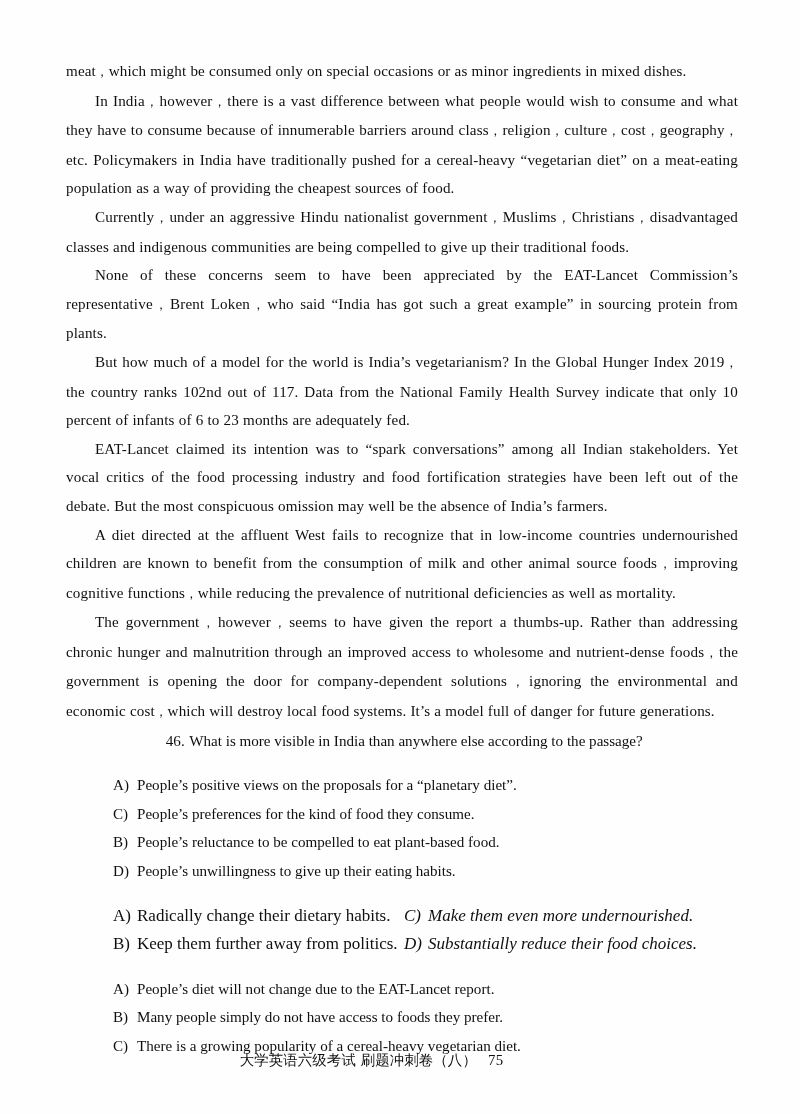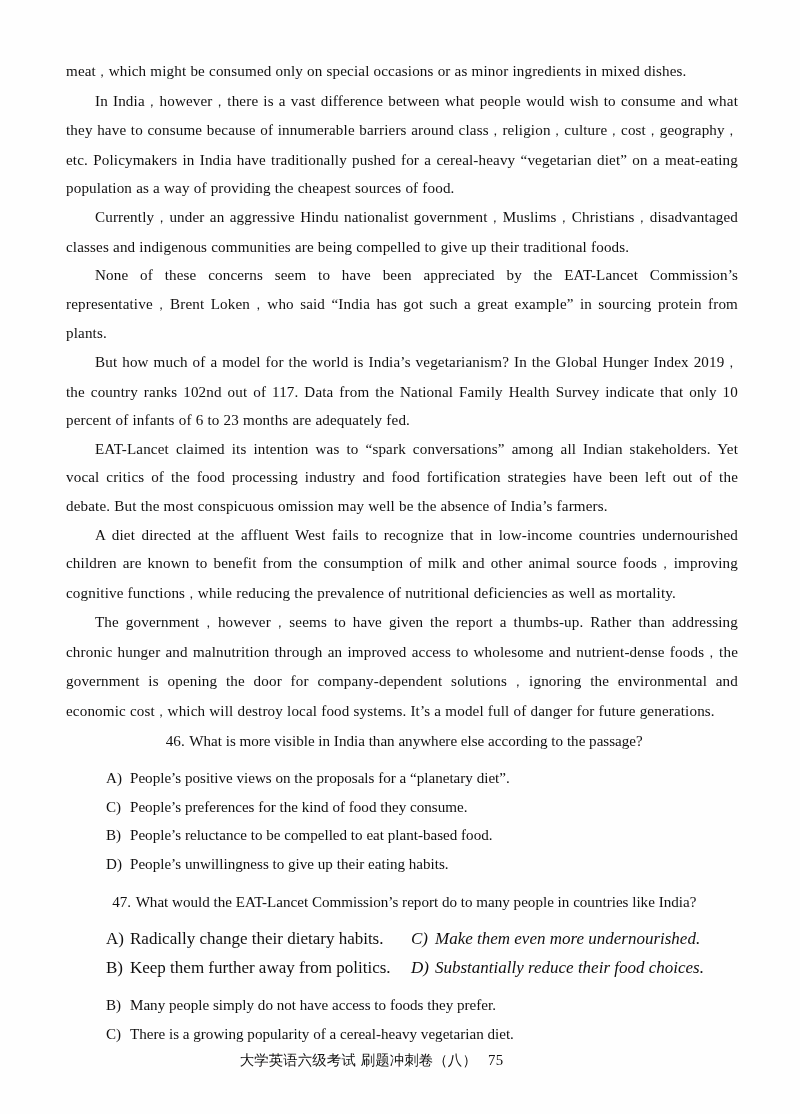--- a/index.html
+++ b/index.html
@@ -57,21 +57,21 @@
     font-size: 15.1px;
     line-height: 28.6px;
     text-align: center;
     padding-left: 0;
   }
   .q-stem .qnum {
     display: inline-block;
     width: 28px;
   }
   .opt-list {
-    margin: 9px;
+    margin: 16px;
     padding: 0;
     list-style: none;
   }
   .opt {
     font-size: 15.1px;
     line-height: 28.6px;
     padding-left: 31px;
     white-space: nowrap;
   }
   .opt .optlab {
@@ -142,35 +142,35 @@
       <p class="q-stem"><span class="qnum">46.</span><span>What is more visible in India than anywhere else according to the passage?</span></p>
       <ul class="opt-list">
         <li class="opt"><span class="optlab">A)</span><span>People’s positive views on the proposals for a “planetary diet”.</span></li>
         <li class="opt"><span class="optlab">C)</span><span>People’s preferences for the kind of food they consume.</span></li>
         <li class="opt"><span class="optlab">B)</span><span>People’s reluctance to be compelled to eat plant-based food.</span></li>
         <li class="opt"><span class="optlab">D)</span><span>People’s unwillingness to give up their eating habits.</span></li>
       </ul>
     </div>
 
     <div class="q-block">
-      <p class="q-stem"><span class="qnum">47.</span><span>What would the EAT-Lancet Commission’s report do to many people in countries like India?</span></p>
       <div class="opt-list">
         <div class="opt-row">
           <div class="opt-cell"><span class="optlab">A)</span><span>Radically change their dietary habits.</span></div>
           <div class="opt-cell col2"><span class="optlab">C)</span><span>Make them even more undernourished.</span></div>
         </div>
         <div class="opt-row">
           <div class="opt-cell"><span class="optlab">B)</span><span>Keep them further away from politics.</span></div>
           <div class="opt-cell col2"><span class="optlab">D)</span><span>Substantially reduce their food choices.</span></div>
         </div>
       </div>
     </div>
 
     <div class="q-block">
       <ul class="opt-list">
+        <li class="opt"><span class="optlab">A)</span><span>People’s diet will not change due to the EAT-Lancet report.</span></li>
         <li class="opt"><span class="optlab">B)</span><span>Many people simply do not have access to foods they prefer.</span></li>
         <li class="opt"><span class="optlab">C)</span><span>There is a growing popularity of a cereal-heavy vegetarian diet.</span></li>
 
       </ul>
     </div>
 
   </div>
 
   <div class="footer">
     <span class="cn">大学英语六级考试 刷题冲刺卷（八）</span><span class="pageno">75</span>

